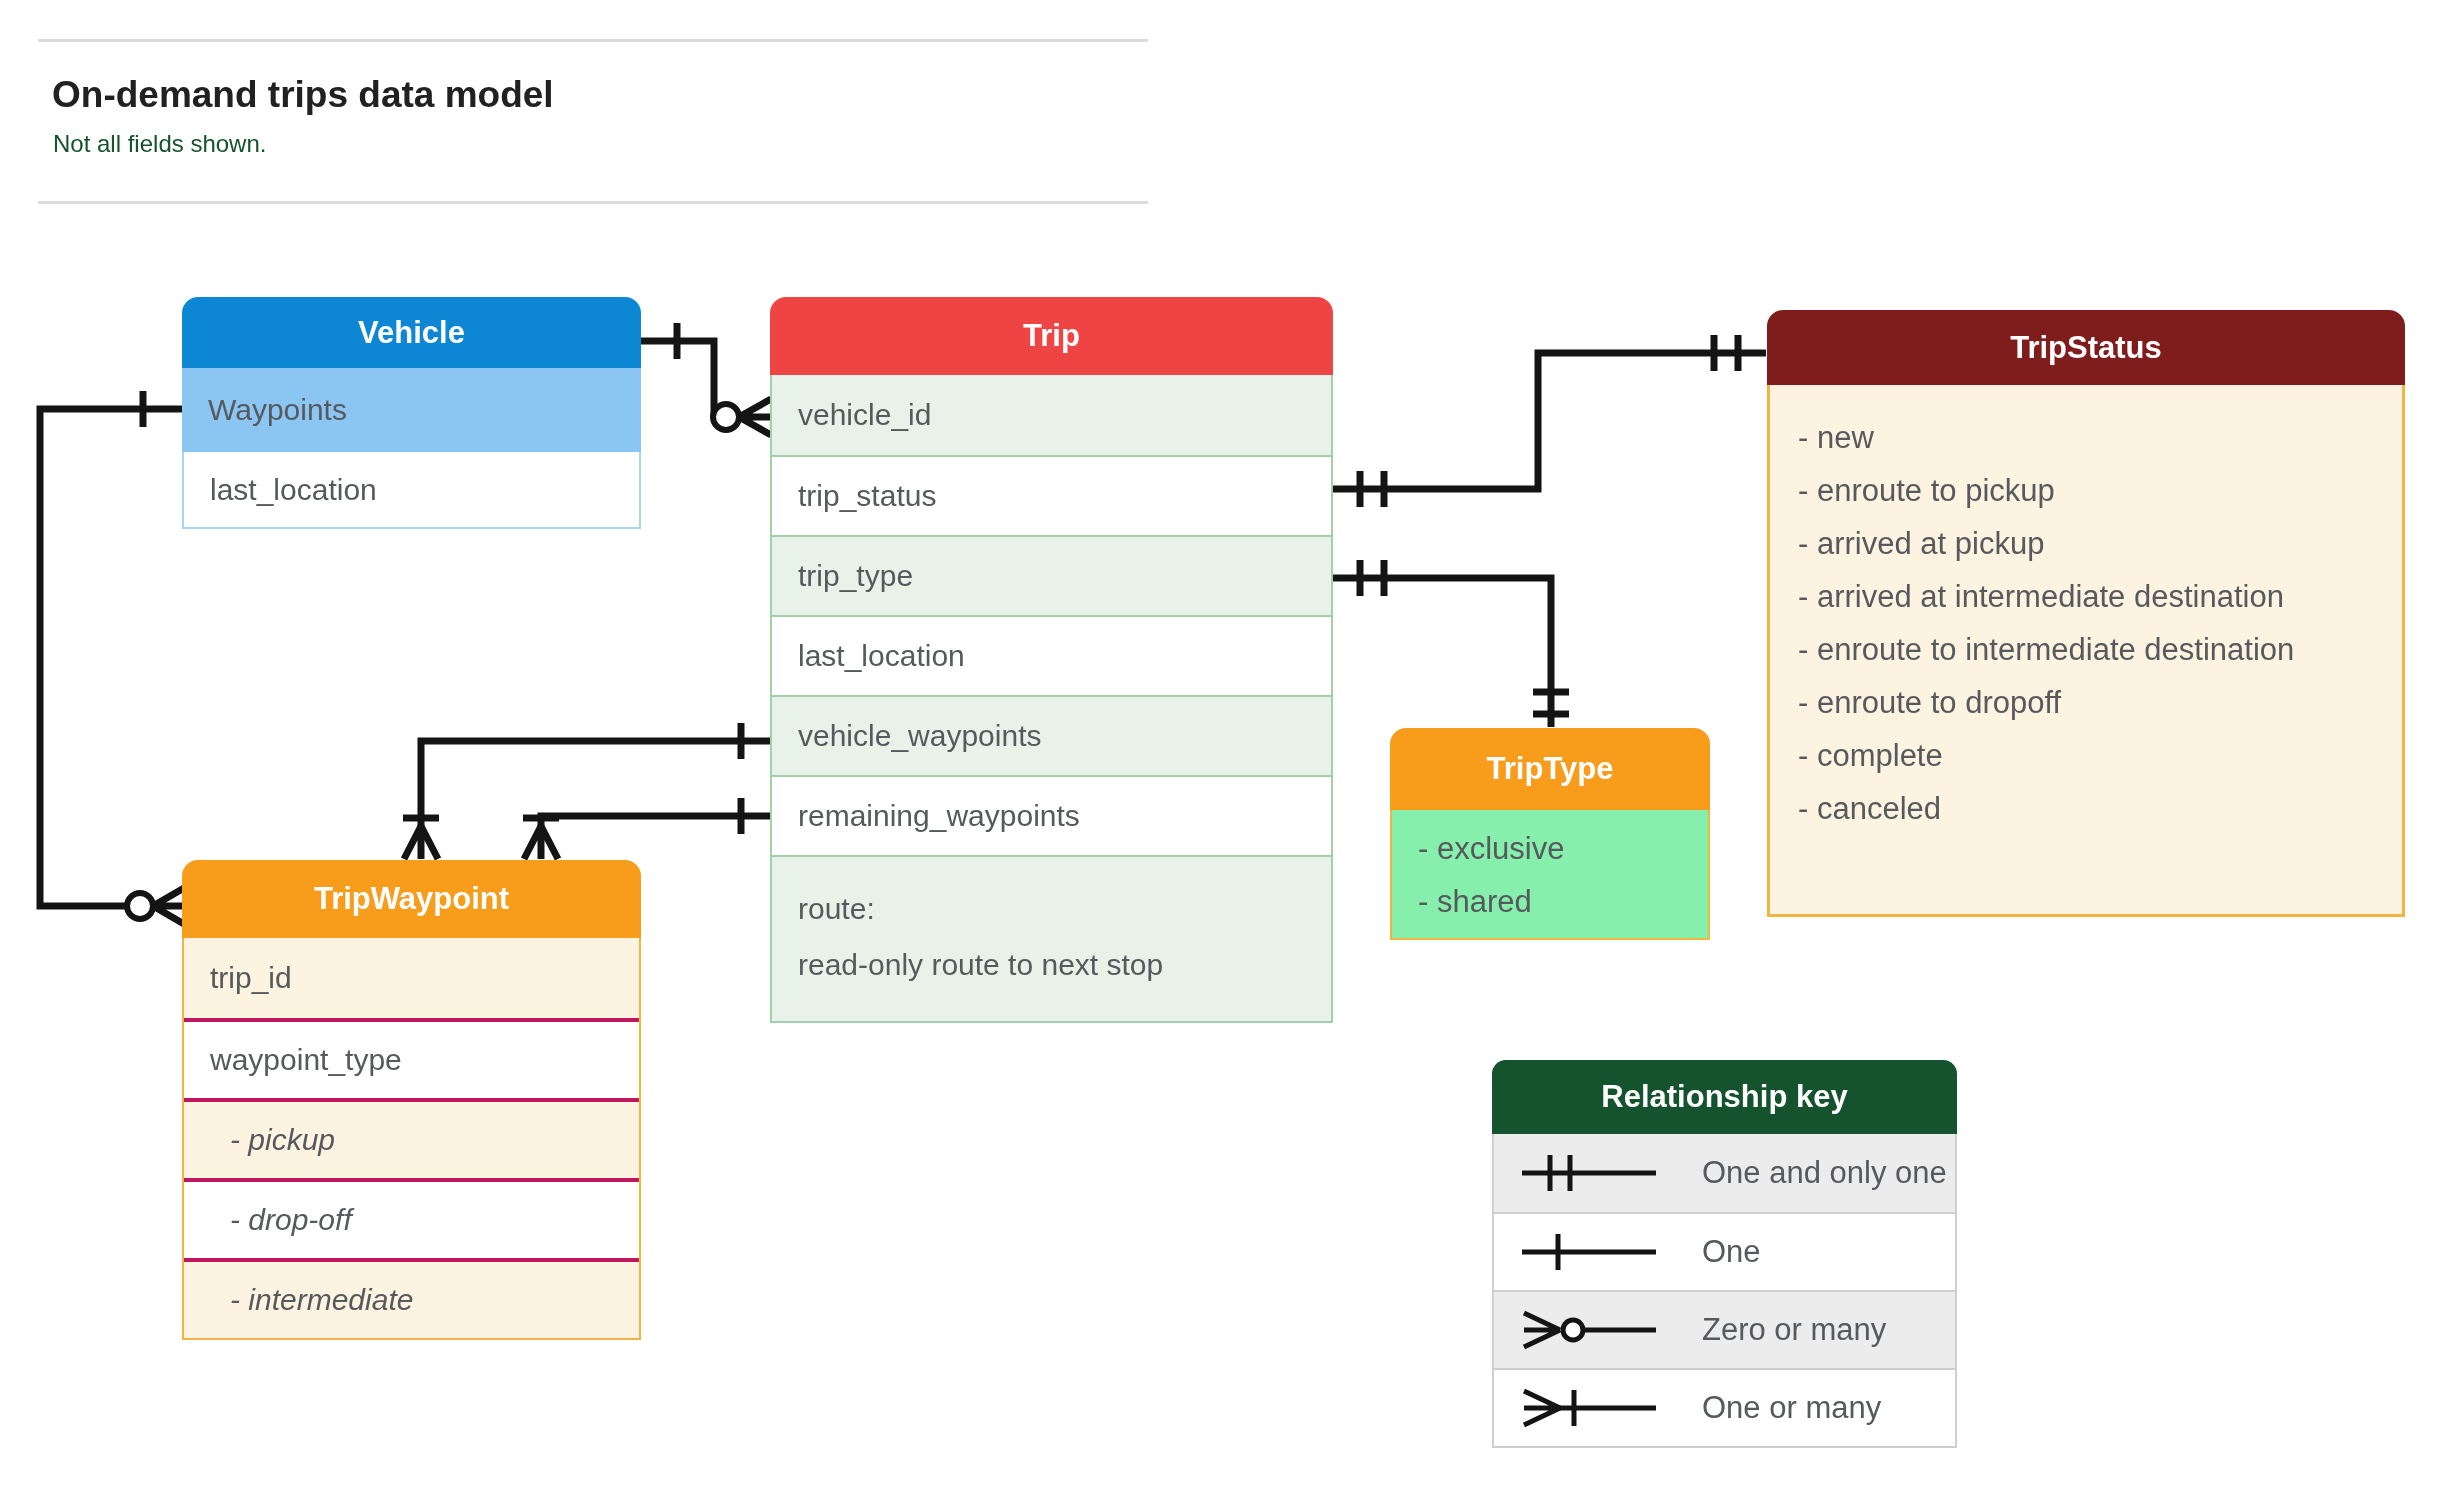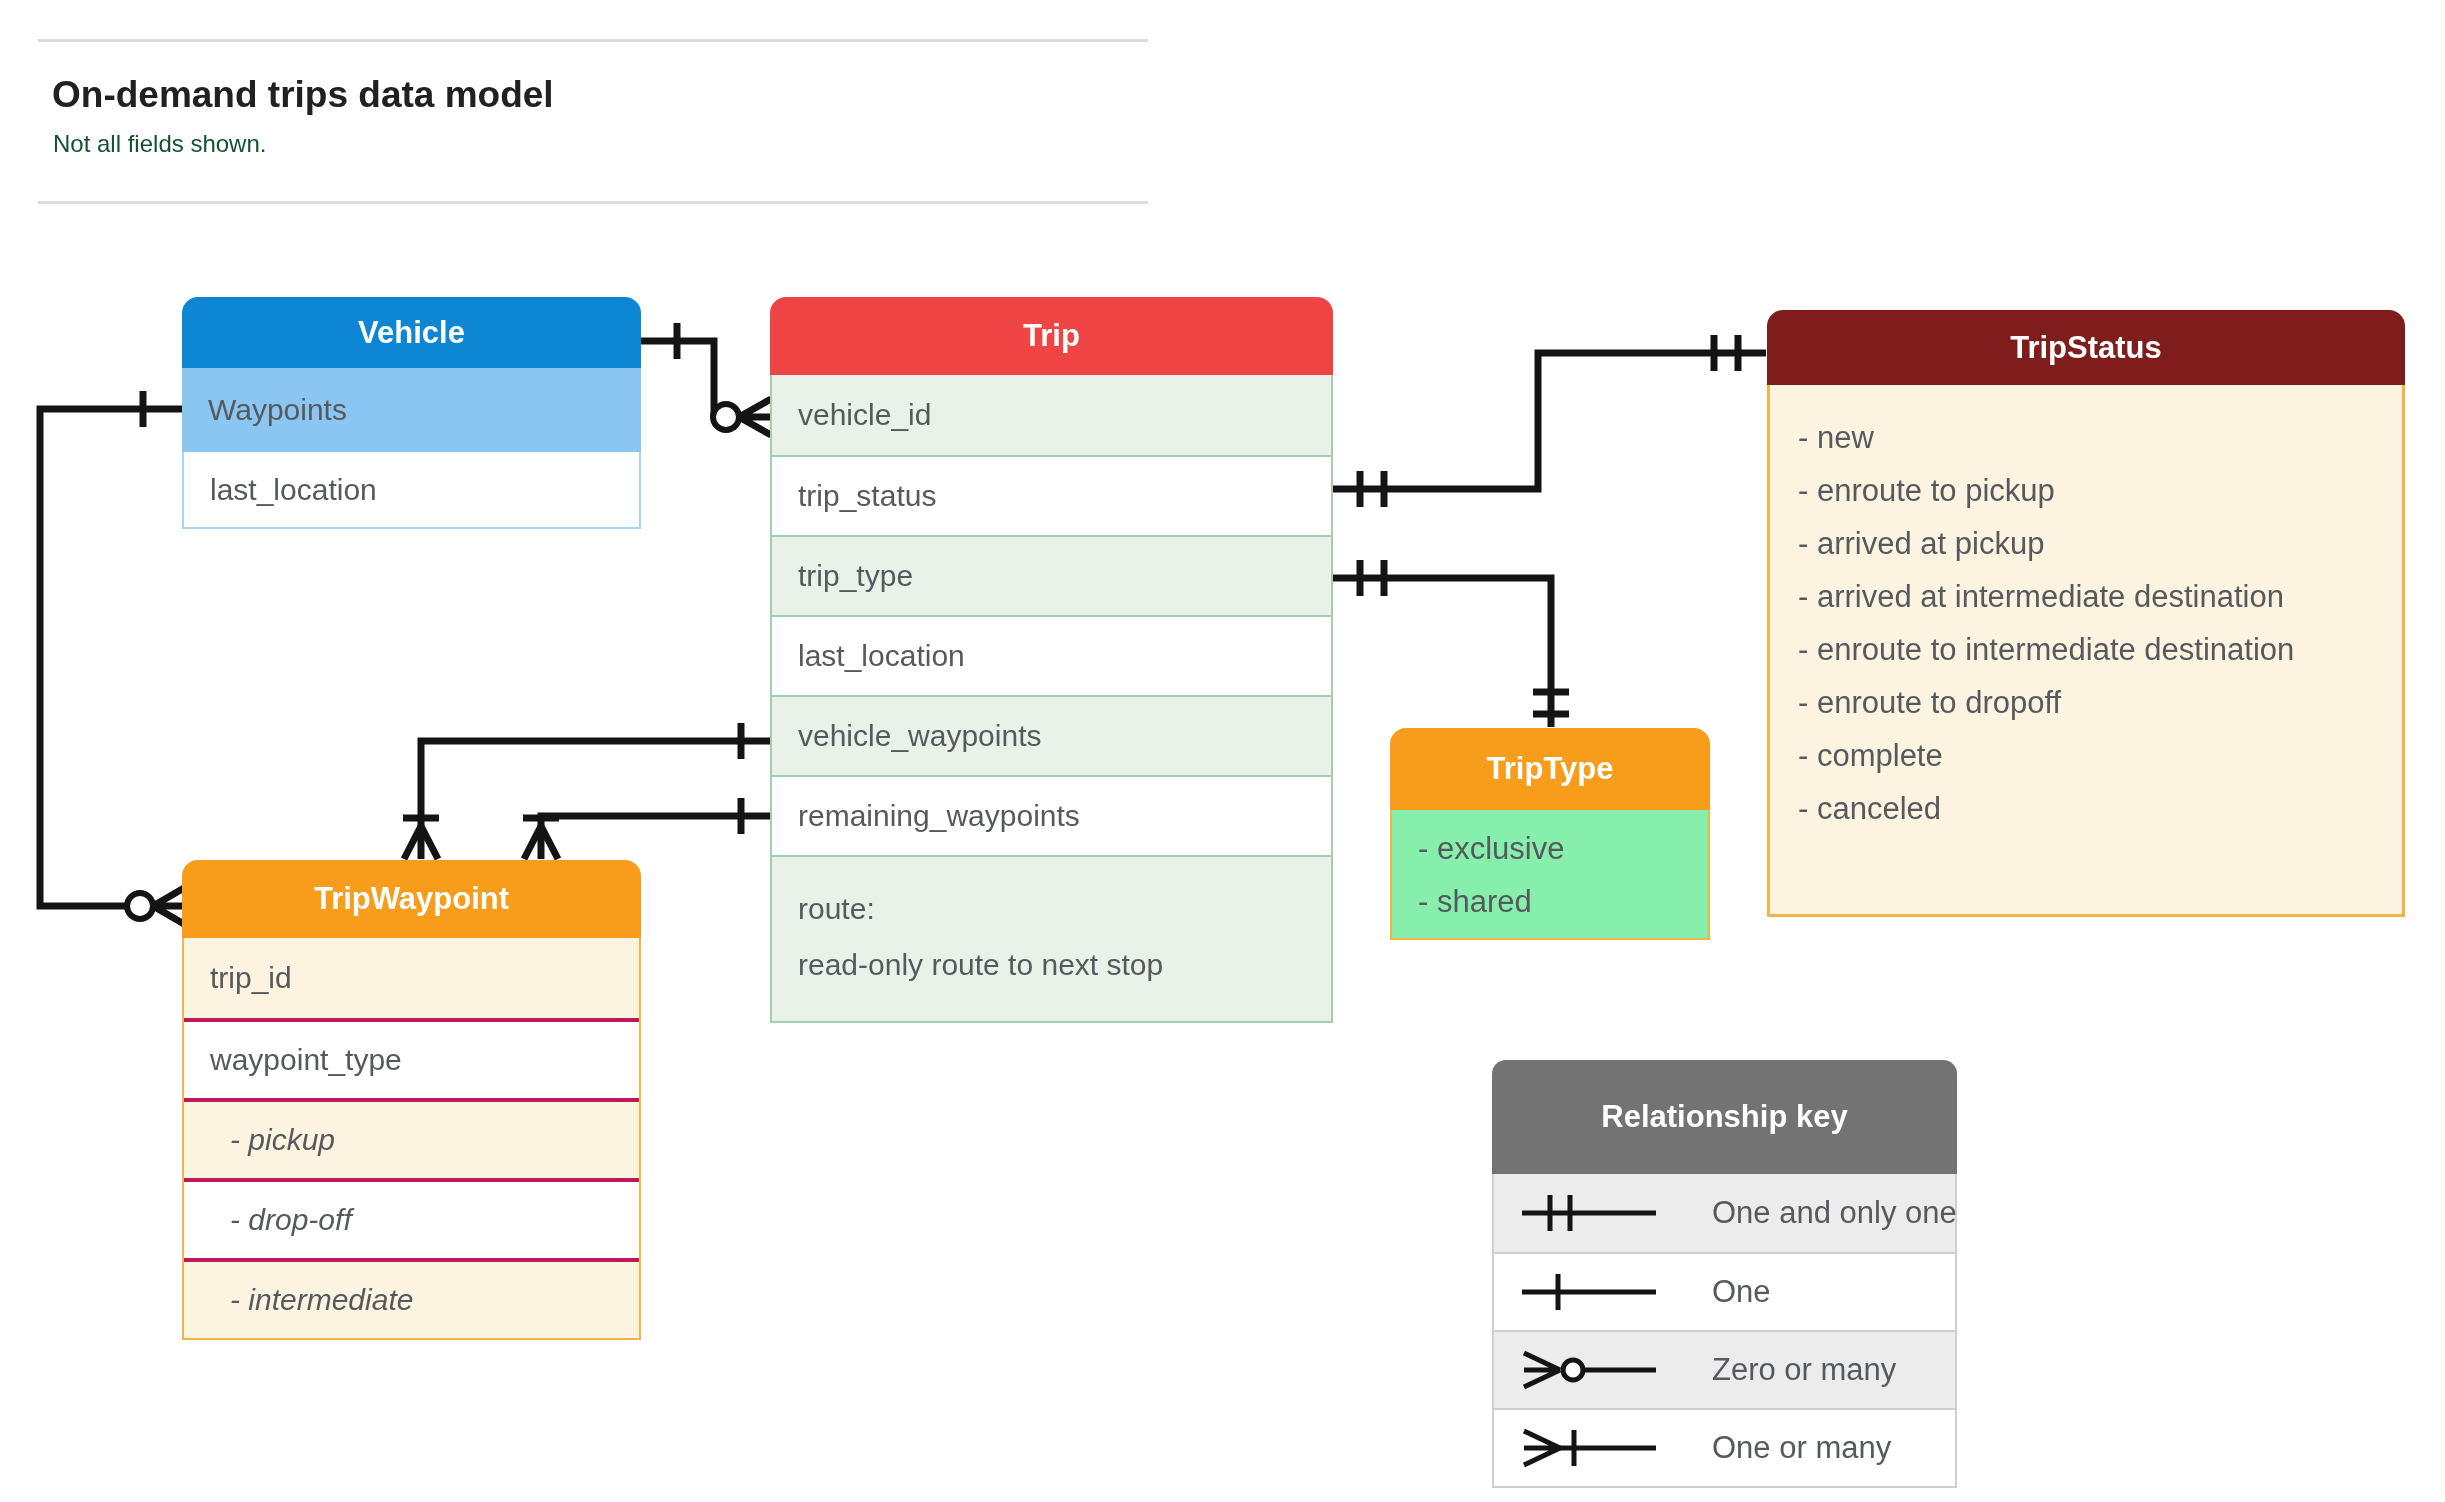--- a/index.html
+++ b/index.html
@@ -52,28 +52,28 @@
   .tripwaypoint { left:182px; top:860px; width:459px; }
   .tripwaypoint .hdr { height:78px; background:#f89c1c; }
   .tripwaypoint .body { border:2px solid #f2b544; border-top:none; }
   .tripwaypoint .row { height:80px; border-top:4px solid #be185d; }
   .tripwaypoint .row:first-child { border-top:none; }
   .ctint { background:#fdf3e1; }
   .indent { padding-left:46px;font-style:italic; }
 
   
   .legend { left:1492px; top:1060px; width:465px; }
-  .legend .hdr { height:114px; background:#737373; border-radius:14px 14px 0 0; }
+  .legend .hdr { height:74px; background:#14532d; border-radius:14px 14px 0 0; }
   .legend .body { border:2px solid #cfcfcf; border-top:none; }
   .legend .lrow { box-sizing:border-box; height:78px; display:flex; align-items:center;
                   border-top:2px solid #cfcfcf; }
   .legend .lrow:first-child { border-top:none; }
   .legend .lrow.gray { background:#ececec; }
   .sym { width:150px; height:60px; margin-left:20px; flex:none; }
-  .legend .lbl { margin-left:48px; font-size:31px; color:#56595d; white-space:nowrap; }
+  .legend .lbl { margin-left:38px; font-size:31px; color:#56595d; white-space:nowrap; }
 
   .connectors { position:absolute; left:0; top:0; pointer-events:none; }
 </style>
 </head>
 <body>
 
 <div class="canvas">
 
   <div class="divider" style="left:38px; top:39px; width:1110px;"></div>
   <div class="page-title">On-demand trips data model</div>

